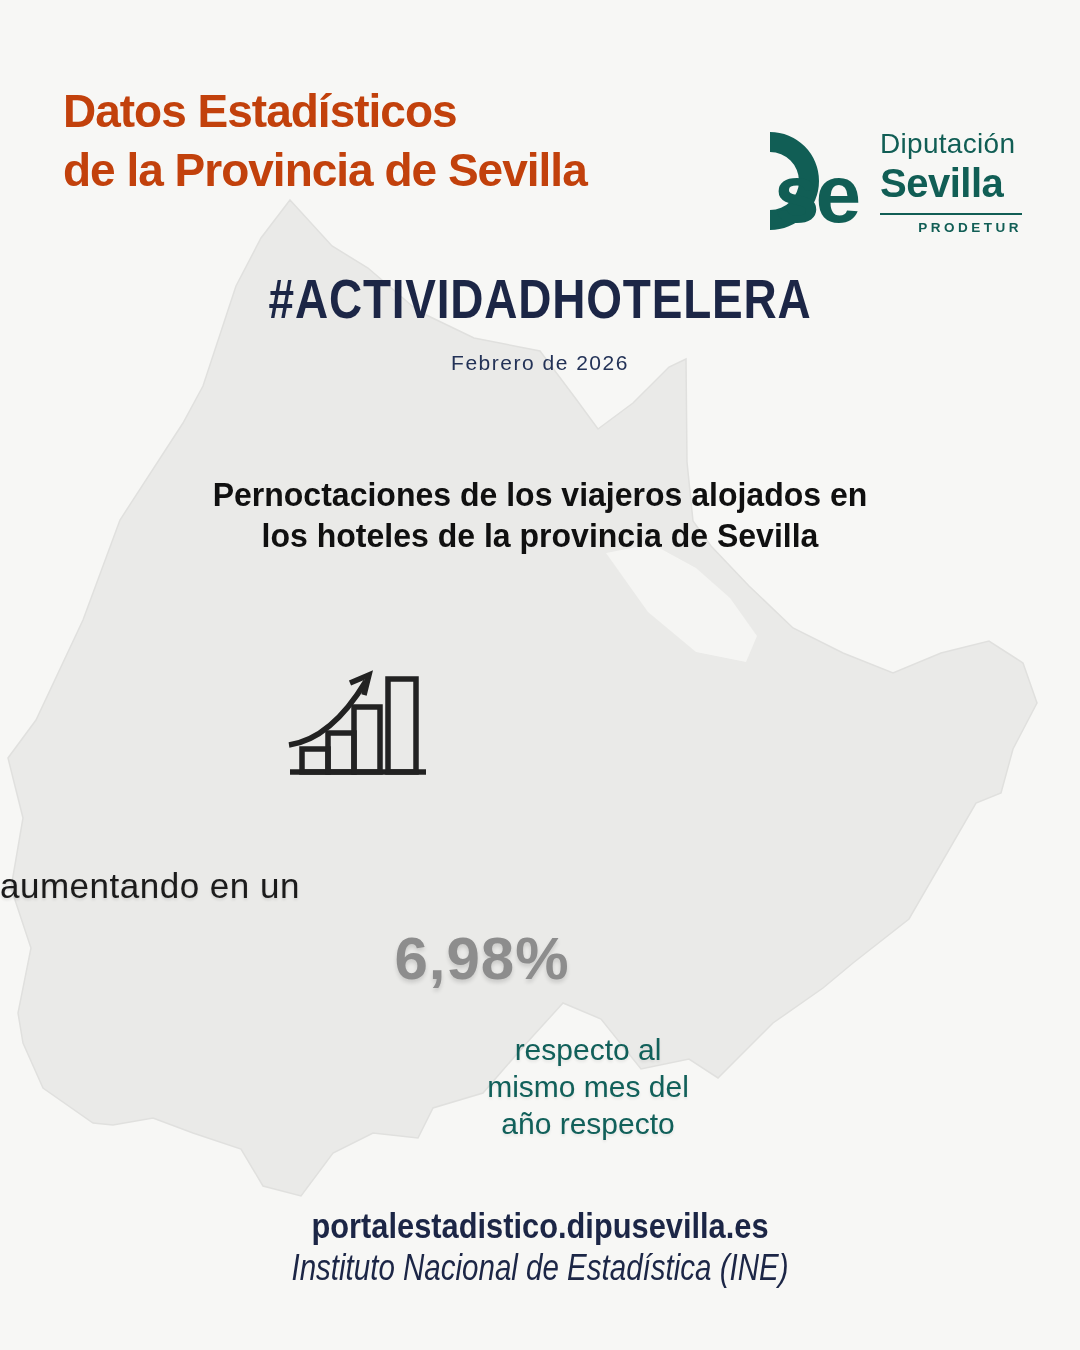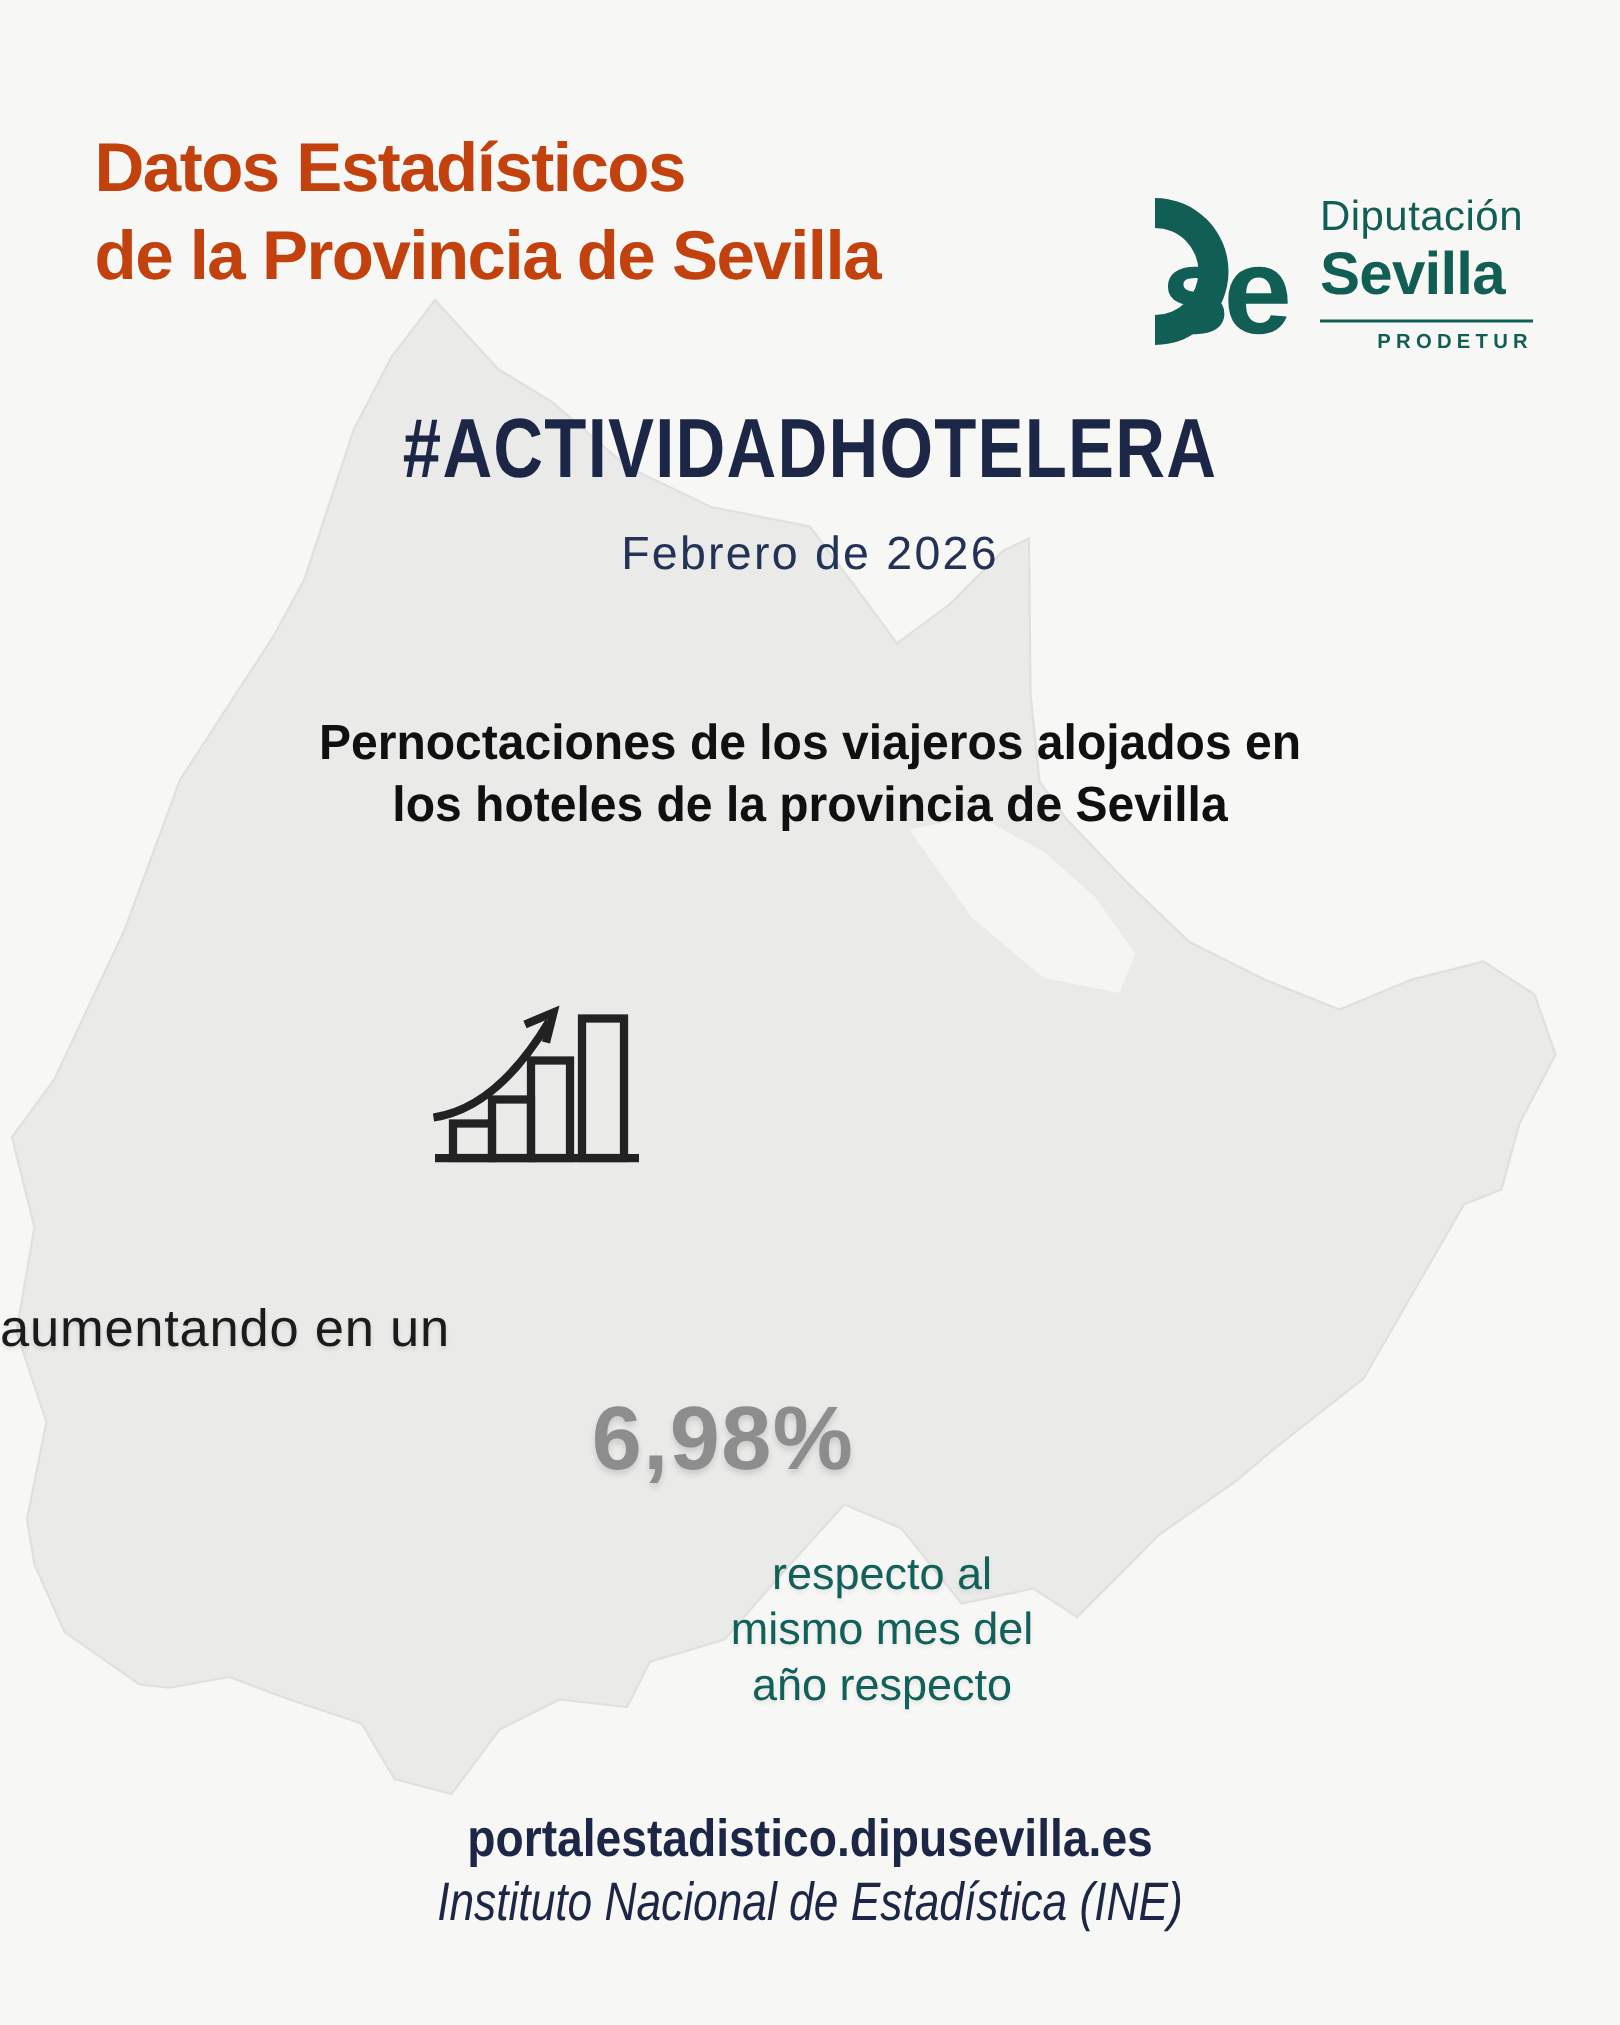--- a/index.html
+++ b/index.html
@@ -24,21 +24,21 @@
   .logo-rule  { height:2px; background:#115e55; margin:7px 0 5px 0; }
   .logo-sub   { font-size:13.5px; font-weight:700; letter-spacing:3.5px; text-align:right; }
 
   .hashtag {
     position:absolute; left:0; width:1080px; top:266px; text-align:center;
     font-size:56px; font-weight:700; color:#1c2646; letter-spacing:1px;
     transform:scaleX(0.82);
   }
   .date {
     position:absolute; left:0; width:1080px; top:351px; text-align:center;
-    font-size:31px; color:#233257; letter-spacing:1.5px;
+    font-size:21px; color:#233257; letter-spacing:1.5px;
   }
   .subtitle {
     position:absolute; left:0; width:1080px; top:474px; text-align:center;
     font-size:33px; line-height:41px; font-weight:700; color:#101010;
     transform:scaleX(0.97);
   }
 
   .growth-icon { position:absolute; left:286px; top:645px; }
 
   .badge {

